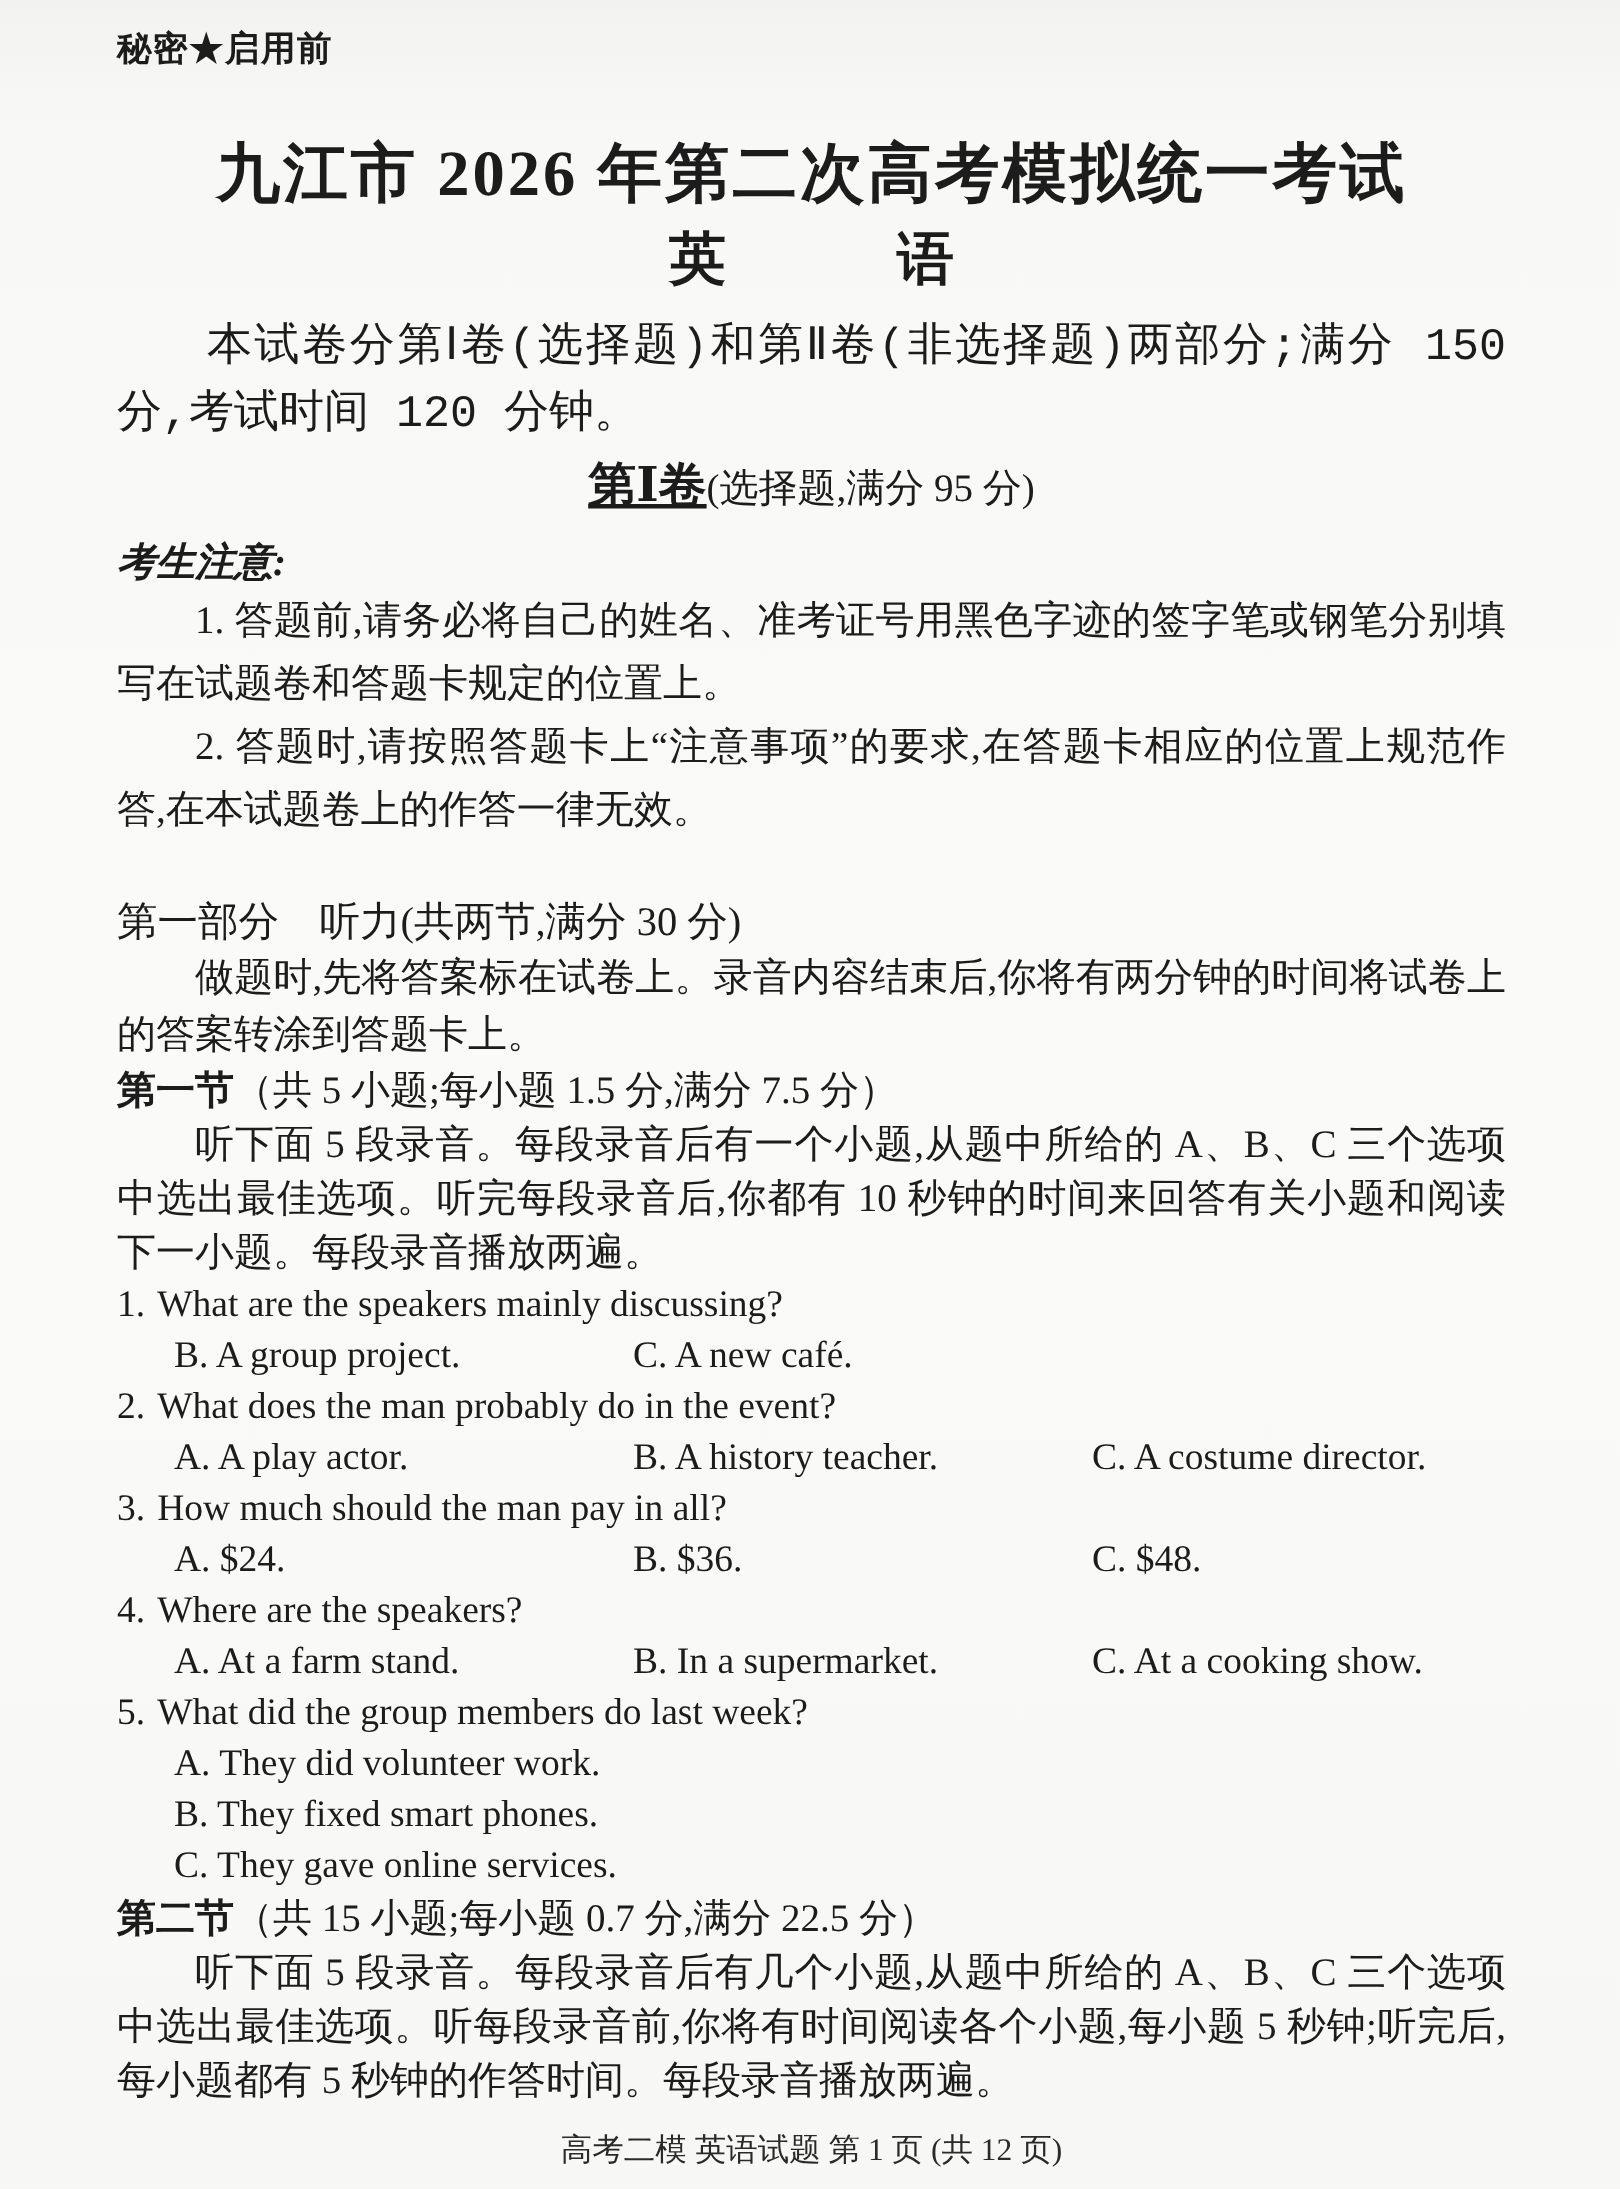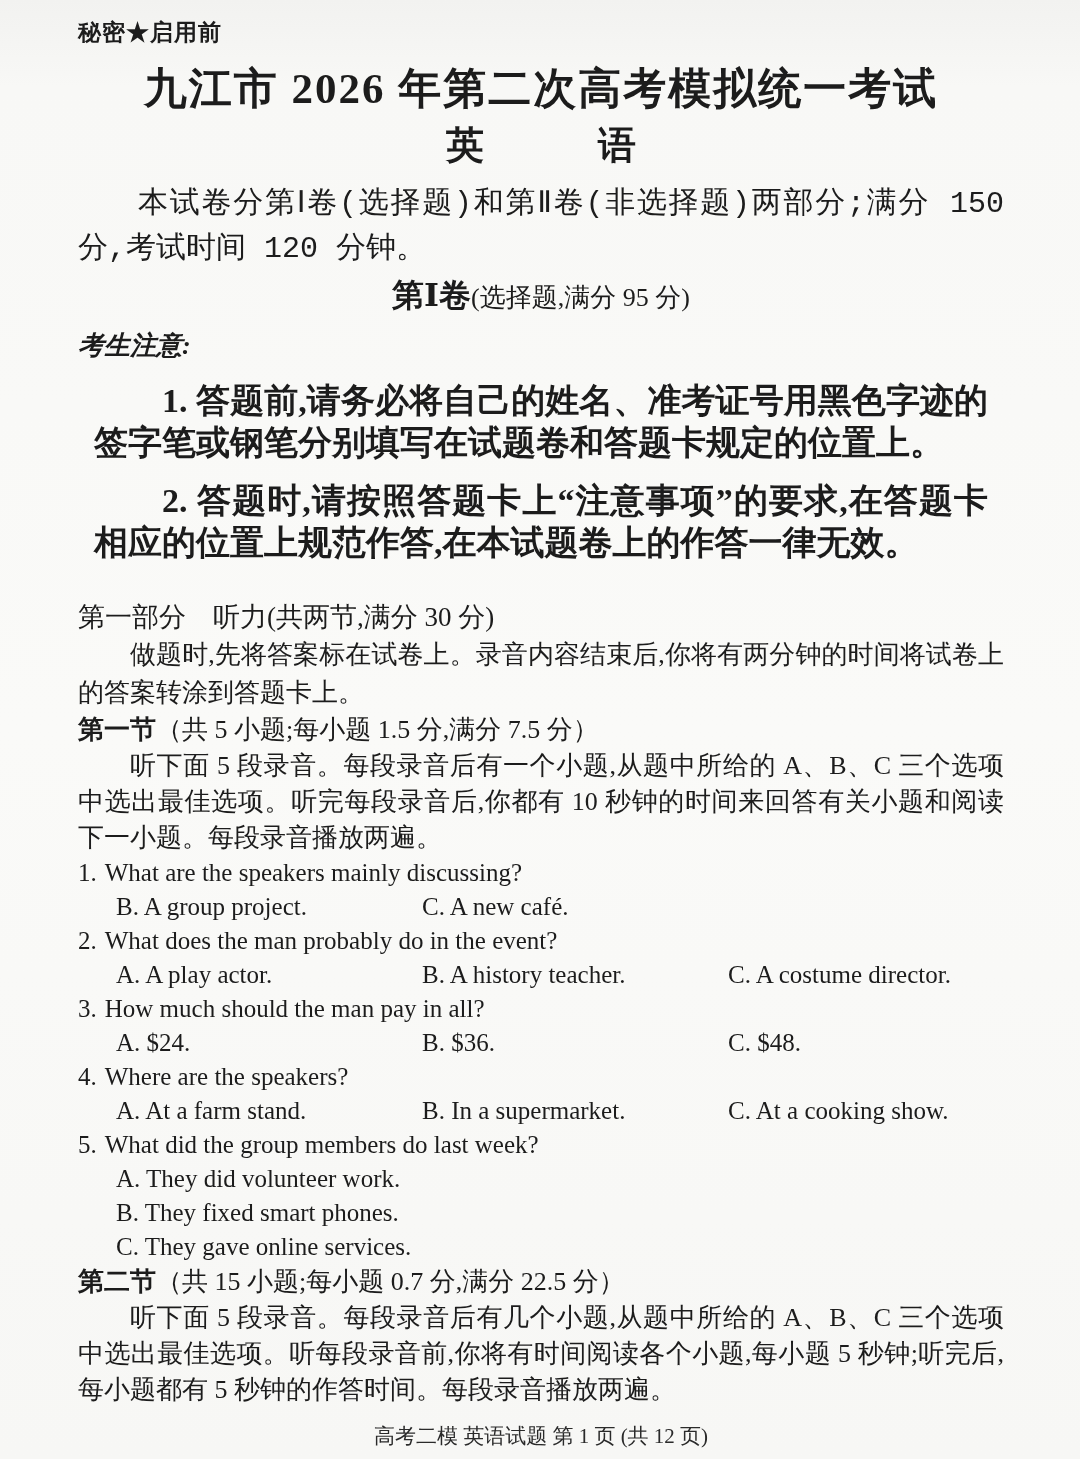--- a/index.html
+++ b/index.html
@@ -17,21 +17,21 @@
     position: relative;
     background: linear-gradient(180deg, #f2f2f0 0%, #f8f8f6 6%, #fafaf8 50%, #f7f7f5 100%);
   }
   .security {
     font-size: 23px;
     font-weight: bold;
     line-height: 26px;
     letter-spacing: 1px;
   }
   .title {
-    margin: 15px 0 0;
+    margin: 43px 0 0;
     text-align: center;
     font-size: 43px;
     line-height: 55px;
     font-weight: bold;
     letter-spacing: 2px;
   }
   .subject {
     margin: 6px 0 0;
     text-align: center;
     font-size: 38px;
@@ -45,36 +45,35 @@
     text-indent: 2em;
     text-align: justify;
     font-family: Liberation Mono, monospace;
   }
   .vol-heading {
     margin-top: 2px;
     text-align: center;
     line-height: 42px;
     white-space: nowrap;
   }
-  .vol-main { font-size: 32px; font-weight: bold; }
+  .vol-main { font-size: 32px; font-weight: bold; text-decoration: underline; }
   .vol-sub  { font-size: 26px; }
   .notice-heading {
     margin-top: 6px;
     font-size: 26px;
     font-weight: bold;
     line-height: 36px;
     font-style: italic;
   }
   .para {
-    margin: 16px;
-    font-size: 34px;
+    margin: 0;
+    font-size: 26px;
     line-height: 42px;
     text-indent: 2em;
     text-align: justify;
-    font-weight: bold;
   }
   .part-heading {
     margin-top: 34px;
     font-size: 27px;
     line-height: 38px;
     white-space: nowrap;
   }
   .part-heading .hd-bold { font-weight: normal; }
   .part-instr {
     margin: 0;

